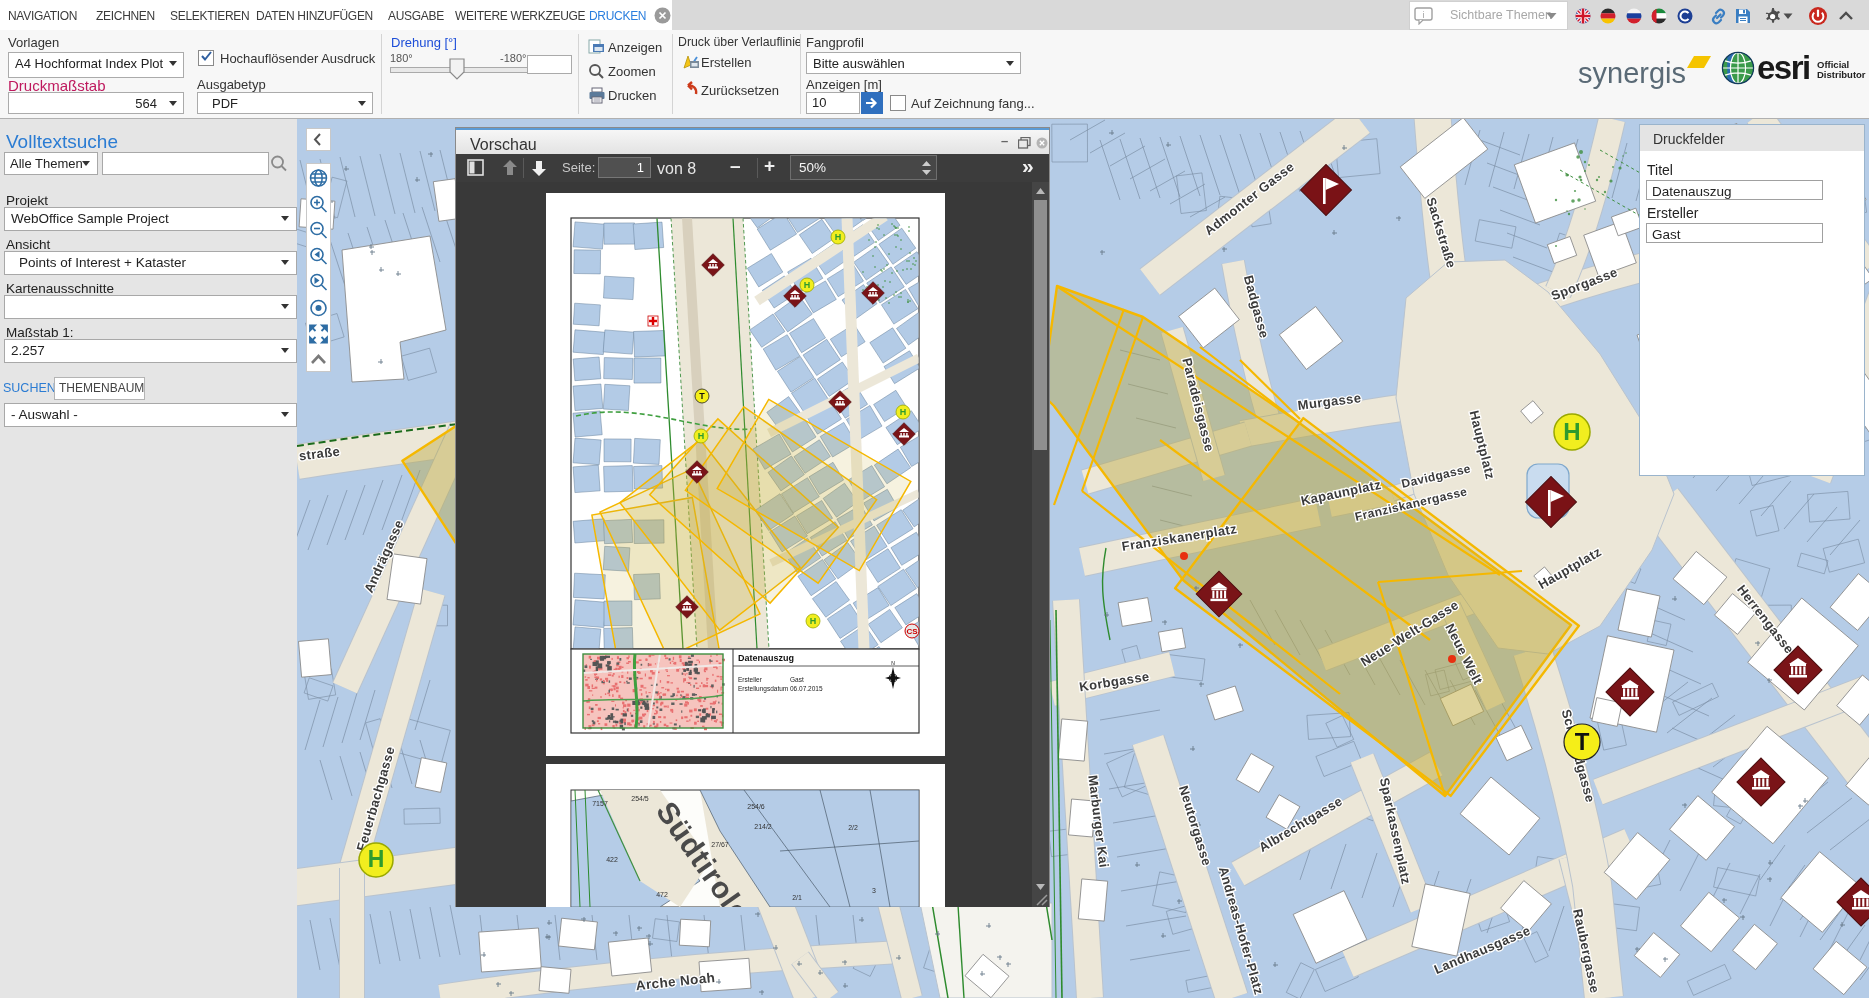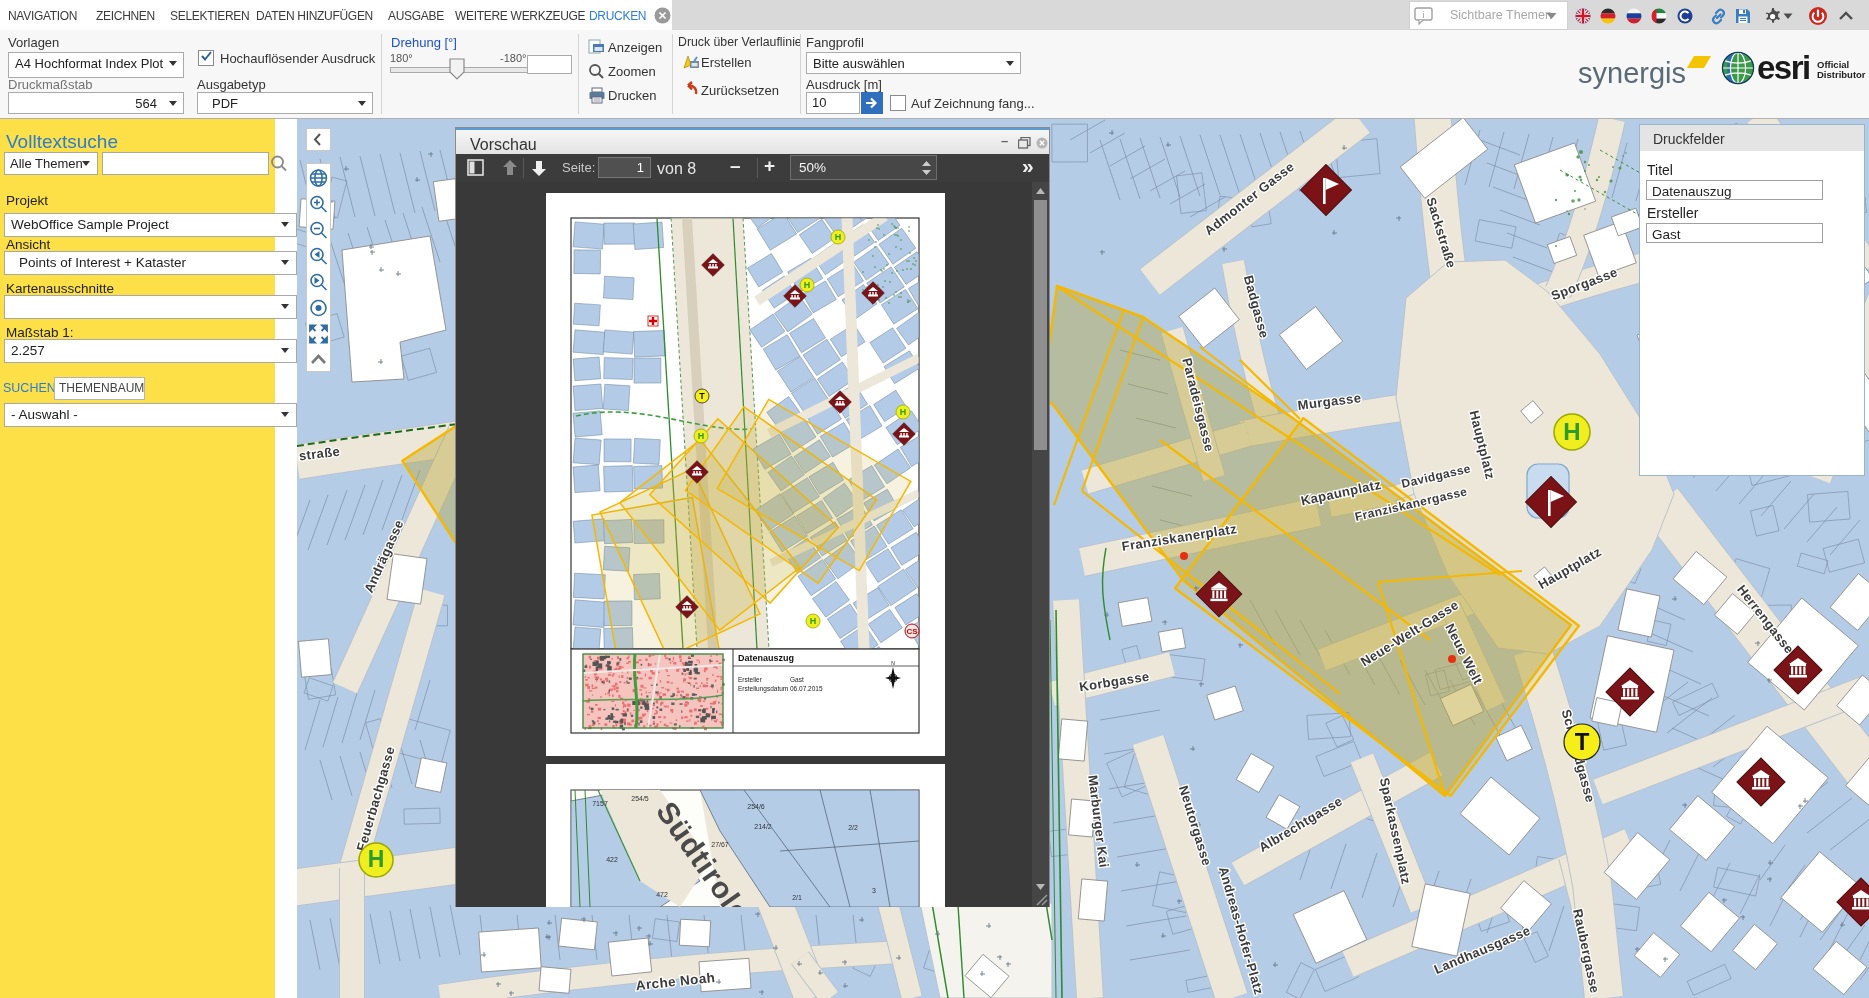--- a/index.html
+++ b/index.html
@@ -6,21 +6,21 @@
 .abs{position:absolute;}
 #menubar{left:0;top:0;width:1869px;height:30px;background:#fff;}
 #menubar .gray{position:absolute;left:672px;top:0;width:1197px;height:30px;background:#d9d9d9;}
 .mitem{position:absolute;top:9px;font-size:12px;letter-spacing:-0.3px;color:#3b3b3b;}
 #ribbon{left:0;top:30px;width:1869px;height:88px;background:#f7f7f7;border-bottom:1px solid #b0b0b0;}
 .rlabel{position:absolute;font-size:13px;color:#333;white-space:nowrap;}
 .rsep{position:absolute;top:34px;height:84px;width:1px;background:#d4d4d4;}
 .combo{position:absolute;background:#fff;border:1px solid #ababab;font-size:13px;color:#222;}
 .combo .tx{position:absolute;left:6px;top:3px;white-space:nowrap;}
 .combo .ar{position:absolute;right:6px;top:8px;width:0;height:0;border-left:4.5px solid transparent;border-right:4.5px solid transparent;border-top:5px solid #333;}
-#leftpanel{left:0;top:119px;width:275px;height:879px;background:#fde047;font-size:13.5px;color:#222;}
+#leftpanel{left:0;top:119px;width:297px;height:879px;background:#e5e5e5;font-size:13.5px;color:#222;}
 .lp-combo{position:absolute;background:#fff;border:1px solid #a8a8a8;}
 .lp-ar{position:absolute;right:7px;top:8px;width:0;height:0;border-left:4.5px solid transparent;border-right:4.5px solid transparent;border-top:5px solid #333;}
 #maparea{left:297px;top:119px;width:1572px;height:879px;}
 #vorschau{left:455px;top:127px;width:595px;height:780px;background:#3a3a3a;box-sizing:border-box;border:1px solid #8a8a8a;}
 #vtitle{position:absolute;left:0;top:0;width:100%;height:26px;background:linear-gradient(#f6f6f6,#e3e3e3);border-top:2px solid #5b9bd5;box-sizing:border-box;}
 #vtoolb{position:absolute;left:0;top:26px;width:100%;height:28px;background:#3c3c3c;}
 #vcontent{position:absolute;left:0;top:54px;width:100%;height:725px;background:#393939;}
 #druck{left:1639px;top:124px;width:226px;height:352px;background:#fff;border:1px solid #9ab4cc;box-sizing:border-box;}
 #druck .hd{position:absolute;left:0;top:0;width:100%;height:26px;background:#e4e4e4;box-sizing:border-box;}
 .dinput{position:absolute;left:6px;width:177px;height:20px;border:1px solid #a0a0a0;background:#fff;font-size:13.5px;color:#222;padding:0 0 0 5px;line-height:21px;box-sizing:border-box;}
@@ -645,21 +645,21 @@
     <div class="lp-combo" style="left:4px;top:33px;width:92px;height:21px;font-size:13px;">
         <span style="position:absolute;left:5px;top:3px;">Alle Themen</span>
         <span class="lp-ar"></span>
       </div>
     <div class="lp-combo" style="left:102px;top:33px;width:165px;height:21px;"></div>
     <svg style="position:absolute;left:268px;top:34px;" width="22" height="22" viewBox="0 0 22 22">
         <circle cx="9.5" cy="9" r="5.5" fill="none" stroke="#8a8a8a" stroke-width="1.8"></circle>
         <line x1="13.5" y1="13" x2="18" y2="17.5" stroke="#8a8a8a" stroke-width="1.8"></line>
       </svg>
     <div style="position:absolute;left:6px;top:74px;">Projekt</div>
-    <div class="lp-combo" style="left:4px;top:88px;width:291px;height:22px;margin-top:6px;">
+    <div class="lp-combo" style="left:4px;top:88px;width:291px;height:22px;">
         <span style="position:absolute;left:6px;top:3px;">WebOffice Sample Project</span>
         <span class="lp-ar"></span>
       </div>
     <div style="position:absolute;left:6px;top:118px;">Ansicht</div>
     <div class="lp-combo" style="left:4px;top:132px;width:291px;height:22px;">
         <span style="position:absolute;left:14px;top:3px;">Points of Interest + Kataster</span>
         <span class="lp-ar"></span>
       </div>
     <div style="position:absolute;left:6px;top:162px;">Kartenausschnitte</div>
     <div class="lp-combo" style="left:4px;top:176px;width:291px;height:22px;">
@@ -782,21 +782,21 @@
         <path d="M2,9 L8,3 L14,9" fill="none" stroke="#4d4d4d" stroke-width="2.4"></path>
       </svg>
   </div>
 
   <div class="abs" id="ribbon">
       <span class="rlabel" style="left:8px;top:5px;font-size:13px;color:#333;">Vorlagen</span>
       <div class="combo" style="left:8px;top:22px;width:176px;height:26px;box-sizing:border-box;">
         <span class="tx" style="left:6px;">A4 Hochformat Index Plot</span>
         <span class="ar"></span>
       </div>
-      <span class="rlabel" style="left:8px;top:47px;font-size:13px;color:#737373;">Druckmaßstab</span>
+      <span class="rlabel" style="left:8px;top:47px;font-size:15px;color:#be185d;">Druckmaßstab</span>
       <div class="combo" style="left:8px;top:62px;width:176px;height:22px;box-sizing:border-box;">
         <span style="position:absolute;right:26px;top:3px;">564</span>
         <span class="ar"></span>
       </div>
       <div style="position:absolute;left:198px;top:20px;width:14px;height:14px;border:1px solid #8a8a8a;background:#fff;"></div>
       <svg style="position:absolute;left:199px;top:19px;" width="15" height="15">
         <path d="M3,7 L6,10.5 L12,3" fill="none" stroke="#2f5fa0" stroke-width="2"></path>
       </svg>
       <span class="rlabel" style="left:220px;top:21px;font-size:13px;color:#333;">Hochauflösender Ausdruck</span>
       <span class="rlabel" style="left:197px;top:47px;font-size:13px;color:#333;">Ausgabetyp</span>
@@ -844,21 +844,21 @@
       <svg style="position:absolute;left:682px;top:51px;" width="18" height="16" viewBox="0 0 18 16">
         <path d="M14,13 C15,7 11,4 6,4.5 M6,4.5 L10,1 M6,4.5 L10,8.5" fill="none" stroke="#cc3a1a" stroke-width="2.4"></path>
       </svg>
       <span class="rlabel" style="left:701px;top:53px;font-size:13px;color:#333;">Zurücksetzen</span>
       <div class="rsep" style="left:800px;top:4px;height:80px;"></div>
       <span class="rlabel" style="left:806px;top:5px;font-size:13px;color:#333;">Fangprofil</span>
       <div class="combo" style="left:806px;top:22px;width:215px;height:22px;box-sizing:border-box;">
         <span class="tx" style="left:6px;">Bitte auswählen</span>
         <span class="ar"></span>
       </div>
-      <span class="rlabel" style="left:806px;top:47px;font-size:13px;color:#333;">Ausdruck [m]</span>
+      <span class="rlabel" style="left:806px;top:47px;font-size:13px;color:#333;">Anzeigen [m]</span>
       <div style="position:absolute;left:806px;top:62px;width:52px;height:20px;border:1px solid #aaa;background:#fff;font-size:13px;color:#222;">
         <span style="position:absolute;left:5px;top:2px;">10</span>
       </div>
       <div style="position:absolute;left:861px;top:62px;width:22px;height:22px;background:#2f6fbe;"></div>
       <svg style="position:absolute;left:863px;top:65px;" width="18" height="16">
         <path d="M3,8 h9 M8,3.5 L12.5,8 L8,12.5" fill="none" stroke="#fff" stroke-width="2.2"></path>
       </svg>
       <div style="position:absolute;left:890px;top:65px;width:14px;height:14px;border:1px solid #8a8a8a;background:#fff;"></div>
       <span class="rlabel" style="left:911px;top:66px;font-size:13px;color:#333;">Auf Zeichnung fang...</span>
       <span style="position:absolute;left:1578px;top:27px;font-size:29px;color:#5a6a76;letter-spacing:0px;">synergis</span>

